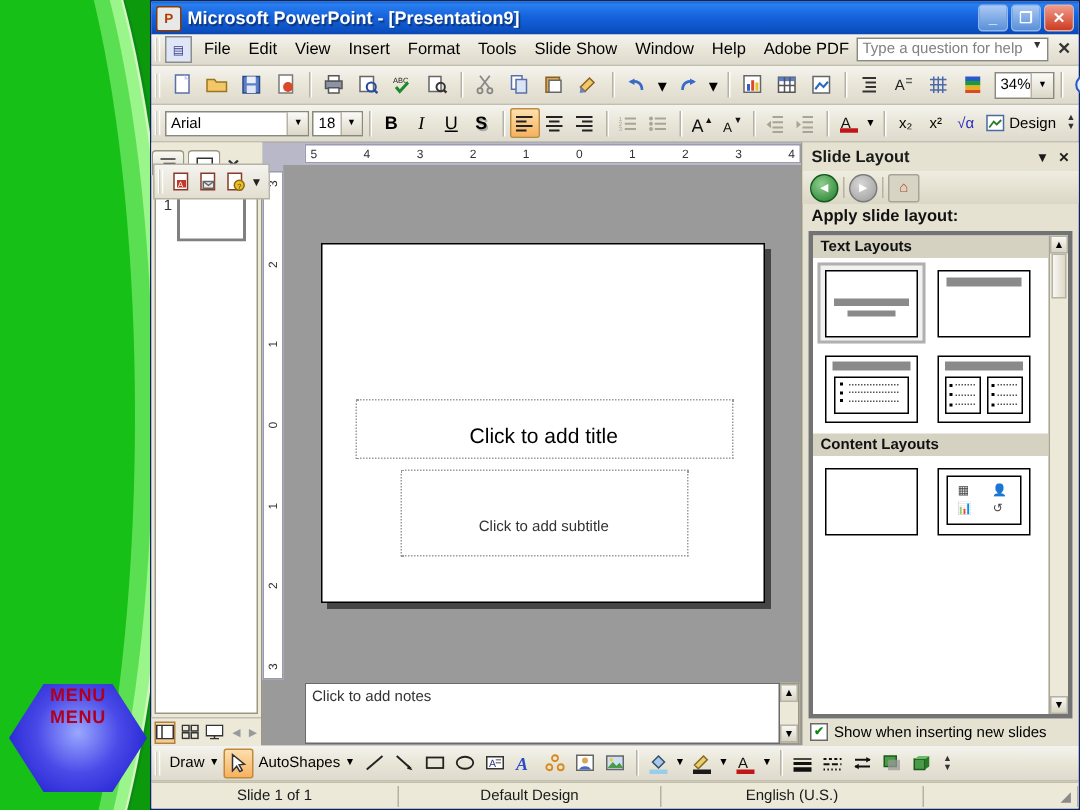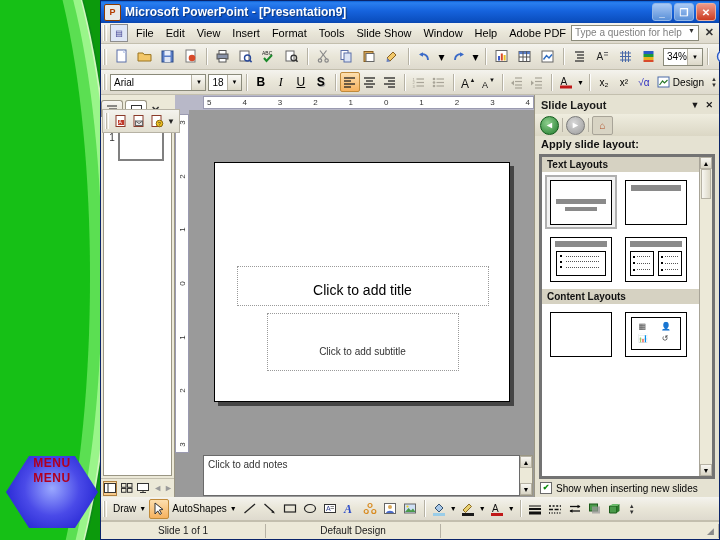--- a/index.html
+++ b/index.html
@@ -971,15 +971,16 @@
       </div>
     <div class="updown">
         <span>▲</span>
         <span>▼</span>
       </div>
   </div>
 
   <div id="statusbar">
     <div class="st-cell" id="st1">Slide 1 of 1</div>
     <div class="st-cell" id="st2">Default Design</div>
+    <div class="st-cell" id="st3">English (U.S.)</div>
     <div class="st-cell" id="st4">◢</div>
   </div>
 </div>
 
 </body></html>

